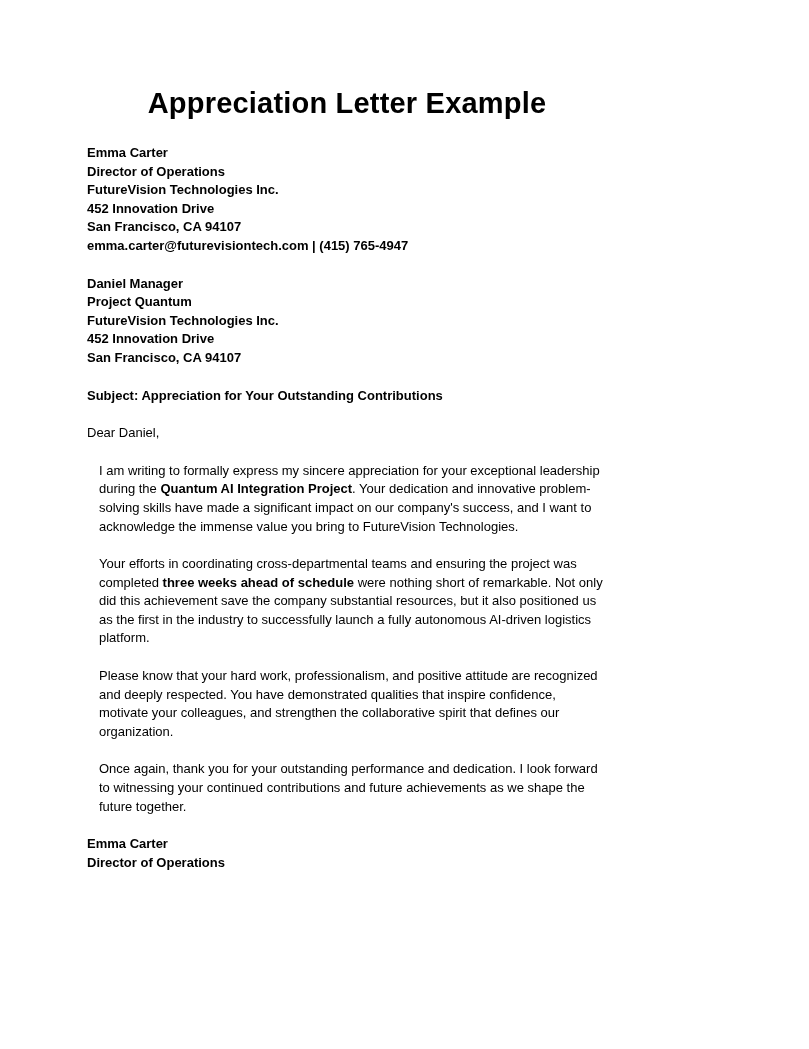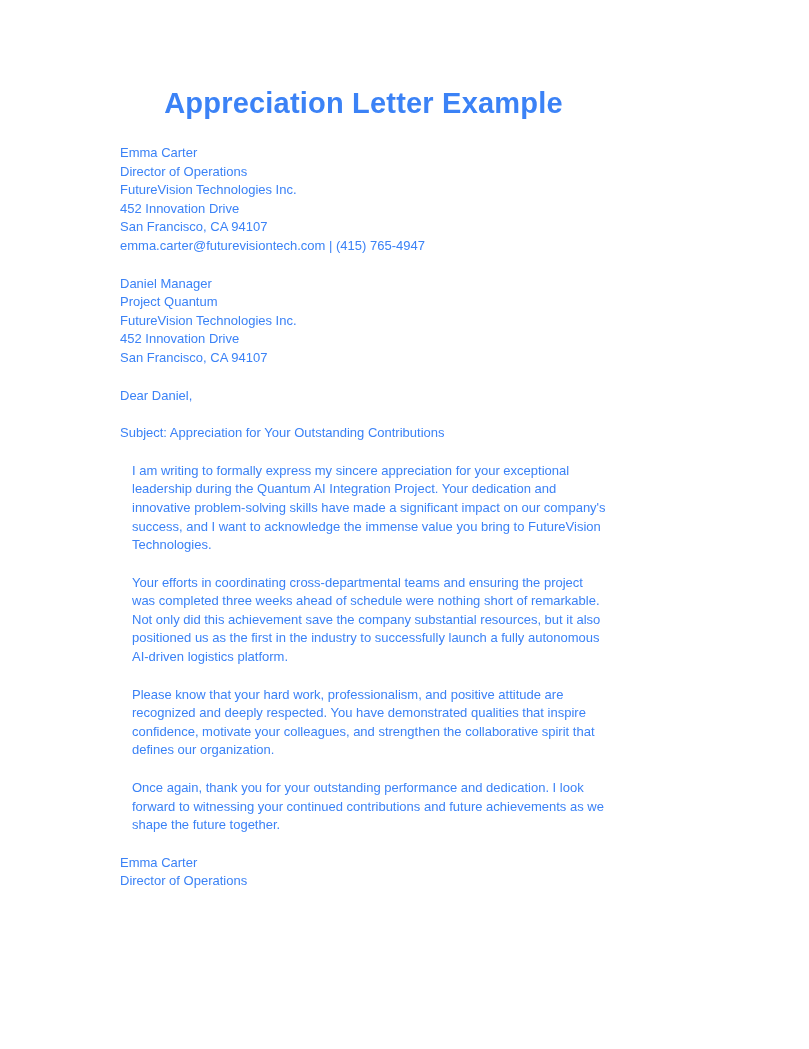--- a/index.html
+++ b/index.html
@@ -6,43 +6,43 @@
     margin: 0;
     padding: 0;
     background: #ffffff;
   }
   .page {
     position: relative;
     width: 701px;
     height: 1049px;
     box-sizing: border-box;
     background: #ffffff;
-    color: #3b82f6;
+    color: #000000;
     font-family: "Liberation Sans", sans-serif;
     font-size: 13px;
     line-height: 18.6px;
-    padding: 86px 94px 0 120px;
+    padding: 86px 94px 0 87px;
     overflow: hidden;
   }
   .title {
     font-size: 29px;
     line-height: 34px;
     font-weight: 700;
     text-align: center;
     margin: 0 0 24px 0;
     letter-spacing: 0.2px;
   }
   .block {
     margin: 0 0 19px 0;
   }
   .block div {
     margin: 0;
   }
   .bold {
-    font-weight: 400;
+    font-weight: 700;
   }
   p.block {
     margin: 0 0 19px 12px;
   }
   .sig {
     margin-bottom: 0;
   }
 </style>
 </head>
 <body>
@@ -62,23 +62,23 @@
 
 
   <div class="block bold">
     <div>Daniel Manager</div>
     <div>Project Quantum</div>
     <div>FutureVision Technologies Inc.</div>
     <div>452 Innovation Drive</div>
     <div>San Francisco, CA 94107</div>
   </div>
 
+  <div class="block bold">Subject: Appreciation for Your Outstanding Contributions</div>
+
   <div class="block">Dear Daniel,</div>
-
-  <div class="block bold">Subject: Appreciation for Your Outstanding Contributions</div>
 
   <p class="block"><span>I am writing to formally express my sincere appreciation for your exceptional leadership during the </span><span class="bold">Quantum AI Integration Project</span><span>. Your dedication and innovative problem-solving skills have made a significant impact on our company's success, and I want to acknowledge the immense value you bring to FutureVision Technologies.</span></p>
   <p class="block"><span>Your efforts in coordinating cross-departmental teams and ensuring the project was completed </span><span class="bold">three weeks ahead of schedule</span><span> were nothing short of remarkable. Not only did this achievement save the company substantial resources, but it also positioned us as the first in the industry to successfully launch a fully autonomous AI-driven logistics platform.</span></p>
   <p class="block"><span>Please know that your hard work, professionalism, and positive attitude are recognized and deeply respected. You have demonstrated qualities that inspire confidence, motivate your colleagues, and strengthen the collaborative spirit that defines our organization.</span></p>
   <p class="block"><span>Once again, thank you for your outstanding performance and dedication. I look forward to witnessing your continued contributions and future achievements as we shape the future together.</span></p>
 
 
   <div class="block bold sig">
     <div>Emma Carter</div>
     <div>Director of Operations</div>

